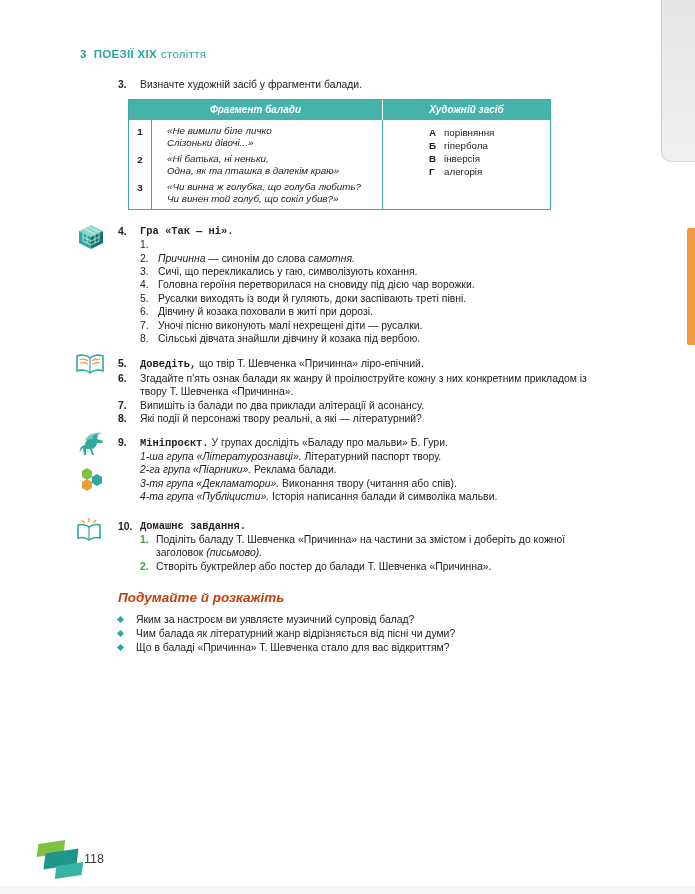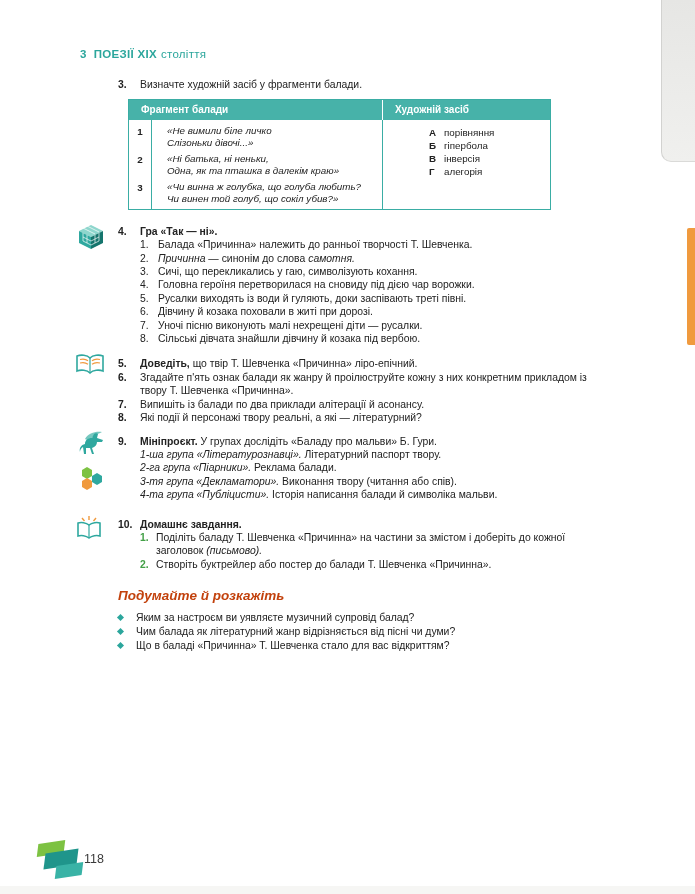--- a/index.html
+++ b/index.html
@@ -32,29 +32,29 @@
   }
   .header .hnum { font-weight: bold; margin-right: 7px; }
   .header .ht1 { font-weight: bold; }
   .header .ht2 { font-weight: normal; margin-left: 4px; }
 
   .content { position: absolute; left: 118px; top: 78px; width: 474px; font-size: 10.4px; line-height: 13.4px; }
 
   .trow { display: flex; }
   .tnum { width: 22px; flex-shrink: 0; font-weight: bold; }
   .tbody-text { flex: 1; }
-  .lead { font-weight: bold; }
+  .lead { font-weight: bold; font-family: Liberation Mono, monospace; }
   .it { font-style: italic; }
 
   section { position: relative; }
 
   
   .xtable { width: 423px; margin: 8px 0 0 10px; border: 1px solid #3aada4; font-size: 9.8px; }
   .thead { display: flex; background: #47b2a9; color: #fff; font-weight: bold; }
-  .th { padding: 3px 12px; font-size: 10px; }
+  .th { padding: 3px 12px; text-align: center; font-size: 10px; font-style: italic; }
   .th1 { width: 254px; border-right: 1px solid #ffffff; }
   .th2 { flex: 1; }
   .tb { display: flex; }
   .col-frag { width: 254px; border-right: 1px solid #3aada4; padding: 5px 0 4px 0; position: relative; }
   .col-frag::before { content:""; position:absolute; left: 22px; top: 0; bottom: 0; width: 1px; background: #3aada4; }
   .frag { display: flex; margin-bottom: 4px; }
   .frag:last-child { margin-bottom: 0; }
   .fnum { width: 22px; flex-shrink: 0; text-align: center; font-weight: bold; }
   .ftext { font-style: italic; padding-left: 16px; line-height: 12px; }
   .col-dev { flex: 1; padding: 6px 0 0 46px; }
@@ -170,21 +170,20 @@
       </span>
       <div class="trow">
         <span class="tnum">4.</span>
         <span class="tbody-text lead">Гра «Так — ні».</span>
       </div>
       <div class="trow">
         <span class="tnum"></span>
         <div class="tbody-text t4items">
           <div class="itm">
               <span class="inum">1.</span>
-              <span><span>Балада «Причинна» належить до ранньої творчості Т. Шевченка.</span></span>
             </div>
           <div class="itm">
               <span class="inum">2.</span>
               <span><span class="it">Причинна</span><span> — синонім до слова </span><span class="it">самотня.</span></span>
             </div>
           <div class="itm">
               <span class="inum">3.</span>
               <span><span>Сичі, що перекликались у гаю, символізують кохання.</span></span>
             </div>
           <div class="itm">

